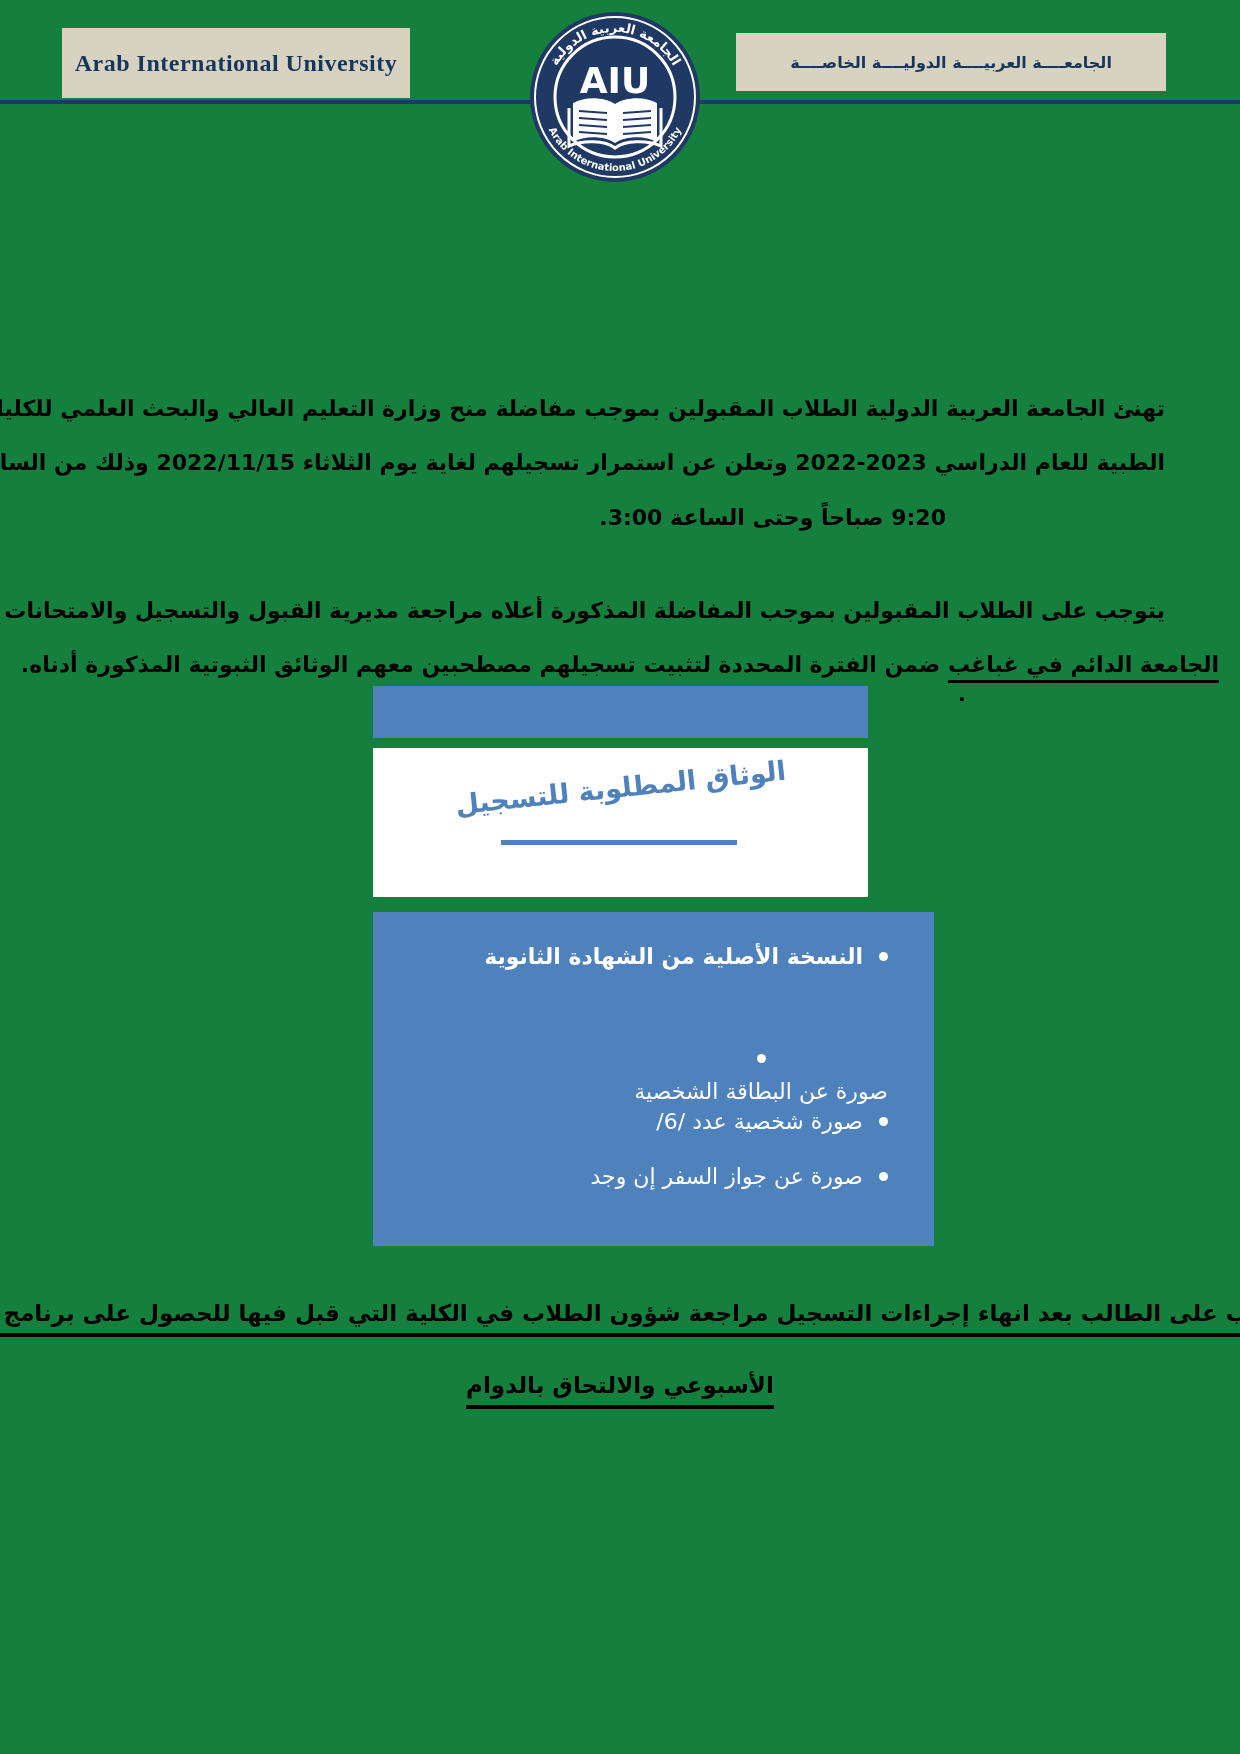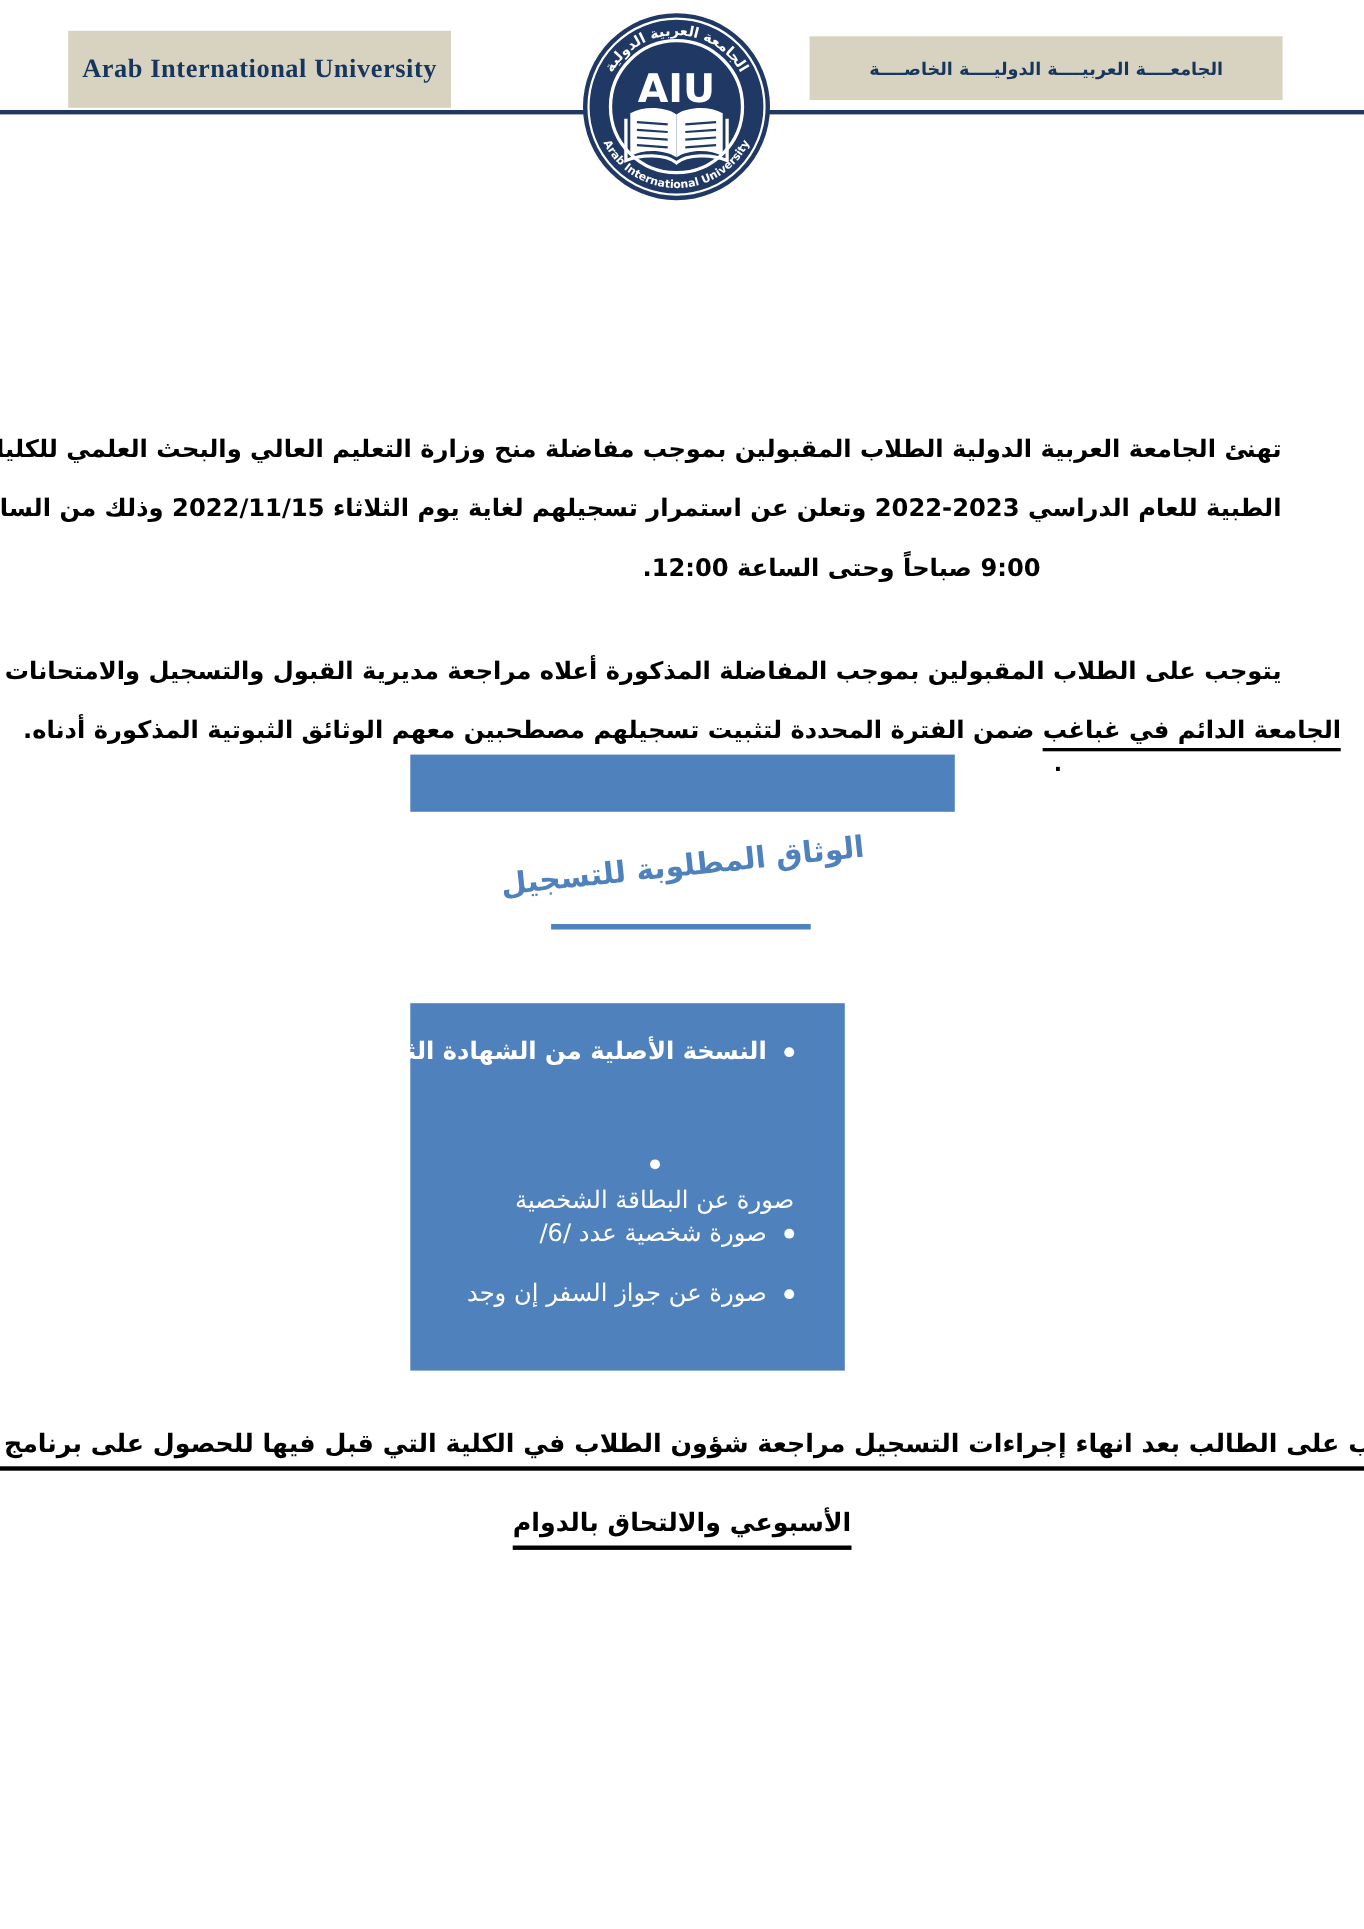--- a/index.html
+++ b/index.html
@@ -1,16 +1,16 @@
 <!DOCTYPE html>
 <html lang="ar"><head>
 <meta charset="utf-8">
 <style>
   html,body{margin:0;padding:0;background:#edeade;}
-  .page{position:relative;width:1240px;height:1754px;background:#ffffff;
+  .page{position:relative;width:1240px;height:1754px;background:#15803d;
         font-family:"DejaVu Sans",sans-serif;overflow:hidden;text-decoration:underline;}
 
   
   .hdr-box{position:absolute;background:#d8d3c0;color:#17365d;font-weight:bold;
            display:flex;align-items:center;justify-content:center;}
   .en-box{left:62px;top:28px;width:348px;height:70px;
           font-family:"Liberation Serif",serif;font-size:24px;letter-spacing:.5px;}
   .ar-box{left:736px;top:33px;width:430px;height:58px;font-size:16px;direction:rtl;}
   .rule{position:absolute;left:0;top:100px;width:1240px;height:4px;background:#1f3864;}
   .logo{position:absolute;left:529px;top:11px;width:172px;height:172px;}
@@ -22,21 +22,21 @@
   .u{border-bottom:3px solid #000;padding-bottom:3px;}
   .centered{left:50%;transform:translateX(-50%);}
   .stray{position:absolute;left:958px;top:682px;color:#000;font-size:20px;font-weight:bold;}
 
   
   .blue-bar{position:absolute;left:373px;top:686px;width:495px;height:52px;background:#4f81bd;}
   .white-box{position:absolute;left:373px;top:748px;width:495px;height:149px;background:#ffffff;}
   .doc-title{position:absolute;left:0;right:0;top:24px;text-align:center;direction:rtl;
              color:#4f81bd;font-weight:bold;font-size:27px;transform:rotate(-6deg);}
   .doc-title-underline{position:absolute;left:128px;top:92px;width:236px;height:5px;background:#4f81bd;}
-  .list-box{position:absolute;left:373px;top:912px;width:395px;height:334px;background:#4f81bd;}
+  .list-box{position:absolute;left:373px;top:912px;width:561px;height:334px;background:#4f81bd;}
   .row{position:absolute;right:46px;direction:rtl;display:flex;align-items:center;
        gap:16px;color:#ffffff;font-size:22px;white-space:nowrap;}
   .row.bold{font-weight:bold;}
   .dot{width:9px;height:9px;border-radius:50%;background:#ffffff;flex:0 0 auto;}
 
   
   .foot{position:absolute;left:50%;transform:translateX(-50%);direction:rtl;
         white-space:nowrap;color:#000;font-weight:bold;font-size:23px;}
   .foot .fu{display:inline-block;border-bottom:4px solid #000;padding-bottom:7px;}
 </style>
@@ -84,21 +84,21 @@
       </g>
     </g>
   </svg>
 
   <div class="hdr-box ar-box">
     <span>الجامعــــة العربيــــة الدوليــــة الخاصــــة</span>
   </div>
 
   <div class="line r-margin" style="top:396px;">تهنئ الجامعة العربية الدولية الطلاب المقبولين بموجب مفاضلة منح وزارة التعليم العالي والبحث العلمي للكليات غير</div>
   <div class="line r-margin" style="top:450px;">الطبية للعام الدراسي 2023-2022 وتعلن عن استمرار تسجيلهم لغاية يوم الثلاثاء 2022/11/15 وذلك من الساعة</div>
-  <div class="line" style="right:294px;top:505px;">9:00 صباحاً وحتى الساعة 12:00.</div>
+  <div class="line" style="right:294px;top:505px;">9:20 صباحاً وحتى الساعة 3:00.</div>
 
   <div class="line r-margin" style="top:598px;">
     <span>يتوجب على الطلاب المقبولين بموجب المفاضلة المذكورة أعلاه مراجعة مديرية القبول والتسجيل والامتحانات في</span>
     
   </div>
   <div class="line centered" style="top:652px;">
     <span class="u">الجامعة الدائم في غباغب</span>
     <span>ضمن الفترة المحددة لتثبيت تسجيلهم مصطحبين معهم الوثائق الثبوتية المذكورة أدناه.</span>
   </div>
   <div class="stray">.</div>

